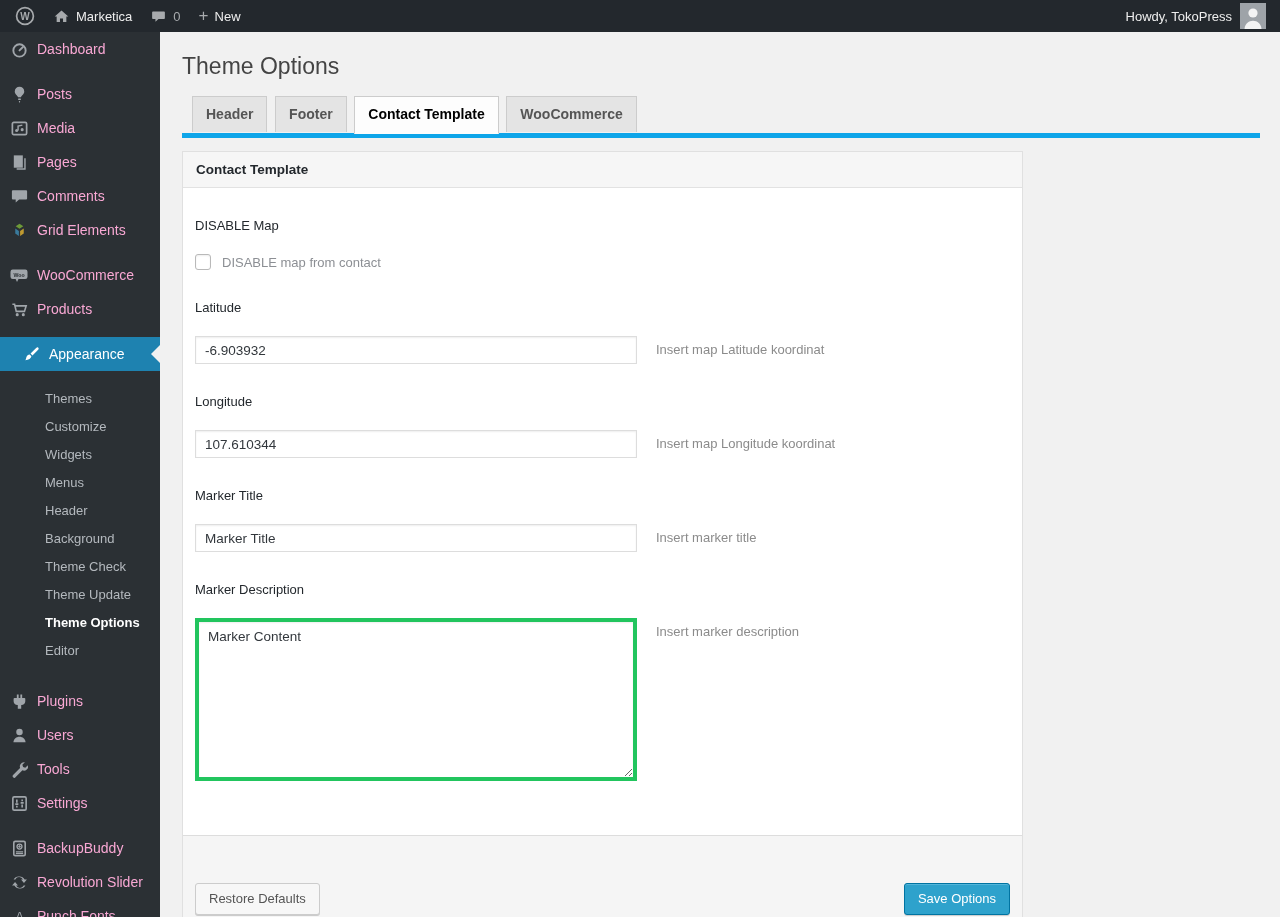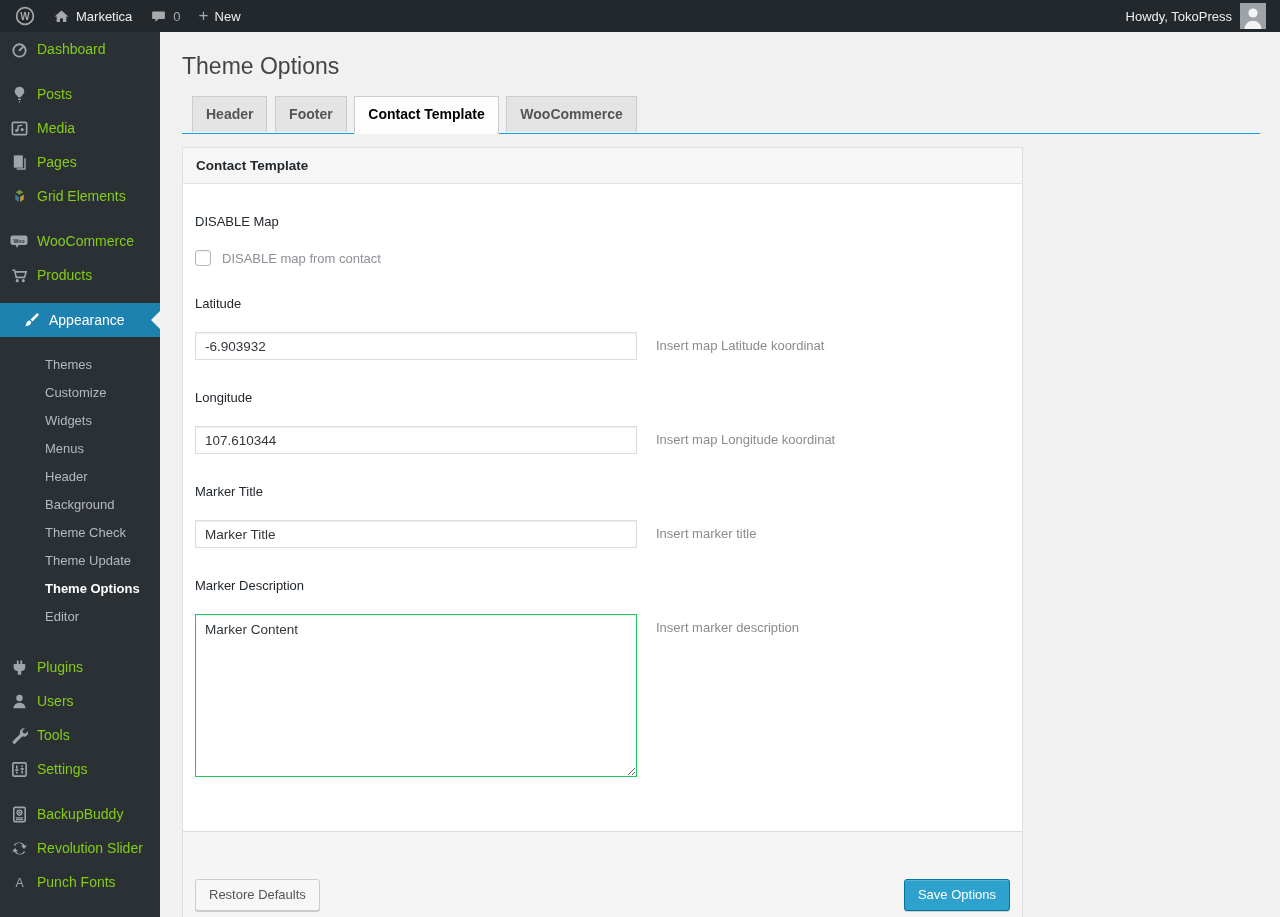--- a/index.html
+++ b/index.html
@@ -29,21 +29,21 @@
   .ab-right { display:flex; align-items:center; gap:8px; height:48px; padding:0 2px; cursor:pointer; }
   .avatar { width:26px; height:26px; display:block; }
 
   
   .sidebar {
     position: fixed; top:32px; left:0; bottom:0; width:160px;
     background:#2b3034; z-index:40;
   }
   .menu-item {
     display:flex; align-items:center; height:34px;
-    color:#84cc16; font-size:14px; cursor:pointer; position:relative;
+    color:#f9a8d4; font-size:14px; cursor:pointer; position:relative;
     text-decoration:none;
   }
   .menu-icon { width:20px; height:20px; margin:0 8px 0 9px; flex:0 0 20px;
     display:flex; align-items:center; justify-content:center; }
   .menu-icon svg { display:block; }
   .sep { height:11px; }
   .menu-item.current { background:#1e82b0; color:#fff;padding-left:12px; }
   .menu-item.current::after {
     content:''; position:absolute; right:0; top:50%; margin-top:-9px;
     width:0; height:0;
@@ -52,21 +52,21 @@
   }
   .submenu { list-style:none; margin:8px; padding:5px 0 12px; background:#2b3034; }
   .submenu li { padding:7px 0 7px 37px; font-size:13px; color:#b4b9be; cursor:pointer; line-height:1; padding-top:7.5px; padding-bottom:7.5px; }
   .submenu li.current-sub { color:#fff; font-weight:700; }
 
   
   .main { margin-left:160px; padding-top:32px; min-height:917px; background:#f1f1f1; }
   .content { padding:10px 20px 20px 22px; }
   .page-title { font-size:23px; font-weight:400; color:#444; margin:0; padding:10px 0 12px; line-height:1.3; }
 
-  .nav-tab-wrapper { border-bottom:1px solid #0ea5e9; padding:0 0 0 10px; margin:2px 0 0; }
+  .nav-tab-wrapper { border-bottom:5px solid #0ea5e9; padding:0 0 0 10px; margin:2px 0 0; }
   .nav-tab {
     display:inline-block; border:1px solid #ccc; border-bottom:none;
     margin:0 4px -1px 0; padding:8px 13px; font-size:14px; font-weight:600;
     color:#555; background:#e4e4e4; cursor:pointer; line-height:1.4;
   }
   .nav-tab.active {
     background:#fdfdfd; color:#000;
     border-bottom:1px solid #fdfdfd; padding-bottom:9px;
   }
 
@@ -84,21 +84,21 @@
     border:1px solid #b9b9b9; border-radius:3px; background:#fff; margin:0;
     box-shadow:inset 0 1px 2px rgba(0,0,0,.07); cursor:pointer;
   }
   .input-row { display:flex; align-items:flex-start; }
   .text-input {
     width:442px; height:28px; border:1px solid #ddd; background:#fff;
     box-shadow:inset 0 1px 2px rgba(0,0,0,.07);
     padding:3px 9px; font-size:13.5px; color:#32373c; font-family:inherit;
   }
   .text-area {
-    width:442px; height:163px; border:1px solid #22c55e; background:#fff;
+    width:442px; height:163px; border:4px solid #22c55e; background:#fff;
     box-shadow:inset 0 1px 2px rgba(0,0,0,.07);
     padding:7px 9px; font-size:13.5px; color:#32373c; font-family:inherit; resize:both;
   }
   .hint { margin-left:19px; color:#8b8b8b; font-size:13px; padding-top:6px; }
 
   .panel-footer {
     background:#f5f5f5; border-top:1px solid #ddd; padding:8px 12px;
     display:flex; justify-content:space-between; align-items:center;
   }
   .btn { font-size:13px; padding:5px 13px; border-radius:3px; cursor:pointer; font-family:Liberation Sans, sans-serif; line-height:1.5;margin-top:39px; }
@@ -194,20 +194,28 @@
   <a class="menu-item">
     <span class="menu-icon">
       <svg width="19" height="19" viewBox="0 0 20 20" fill="#a0a5aa">
           <path d="M4 2.5h9.5v13H4z"></path>
           <path d="M15 5.5h1.5v12H7V16h8z"></path>
         </svg>
     </span>
     <span>Pages</span>
   </a>
 
+  <a class="menu-item">
+    <span class="menu-icon">
+      <svg width="19" height="19" viewBox="0 0 20 20" fill="#a0a5aa">
+          <path d="M3 3.5h14c.6 0 1 .4 1 1v7.6c0 .6-.4 1-1 1H9.6L6 16.4v-3.3H3c-.6 0-1-.4-1-1V4.5c0-.6.4-1 1-1z"></path>
+        </svg>
+    </span>
+    <span>Comments</span>
+  </a>
 
   <a class="menu-item">
     <span class="menu-icon">
       <svg width="17" height="17" viewBox="0 0 20 20">
           <path fill="#6d9a38" d="M10 2l4.5 3L10 8 5.5 5z"></path>
           <path fill="#3a7a9c" d="M5 7.5l4.3 3v6l-4.3-3z"></path>
           <path fill="#c09a30" d="M15 7.5l-4.3 3v6l4.3-3z"></path>
         </svg>
     </span>
     <span>Grid Elements</span>

